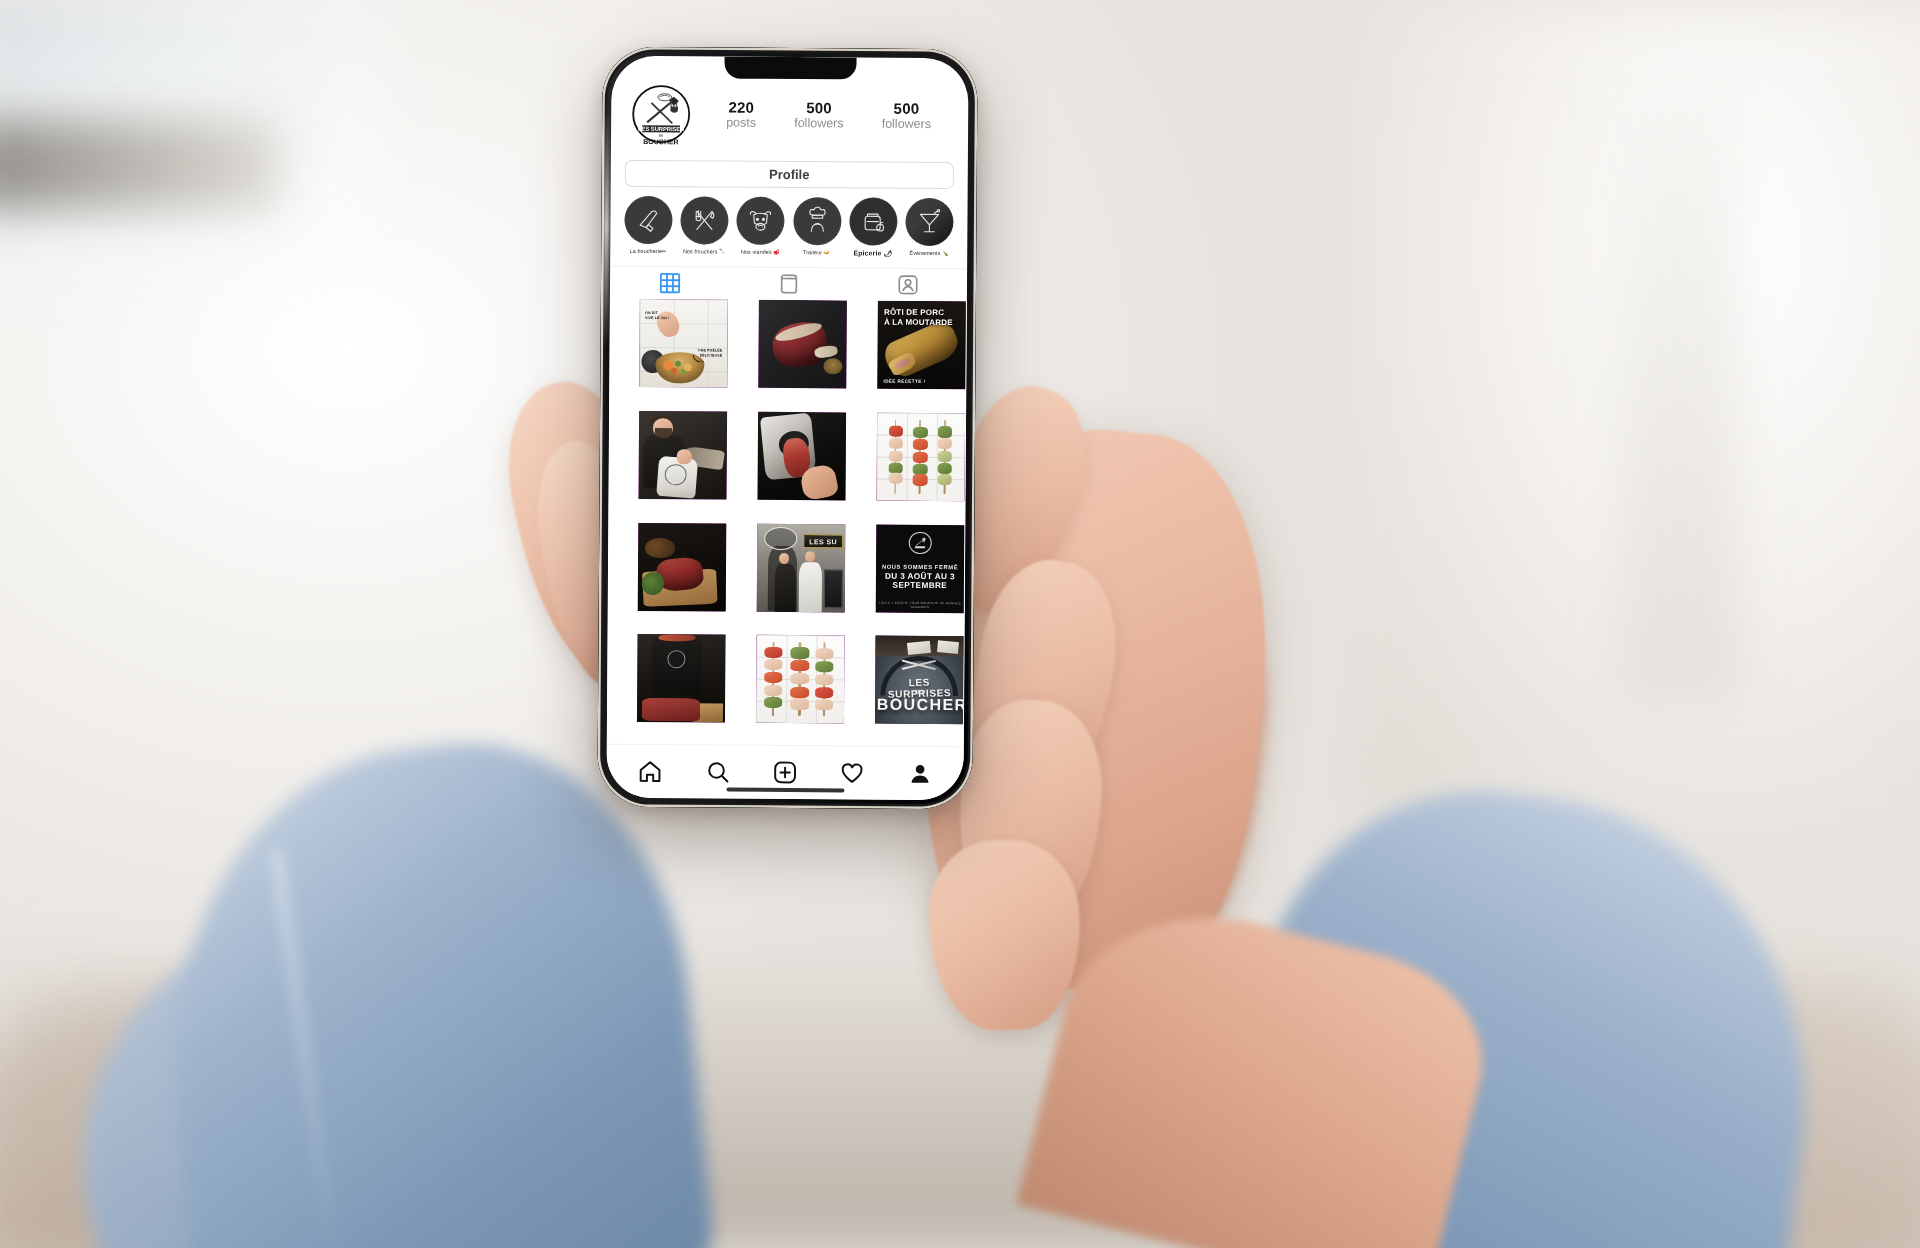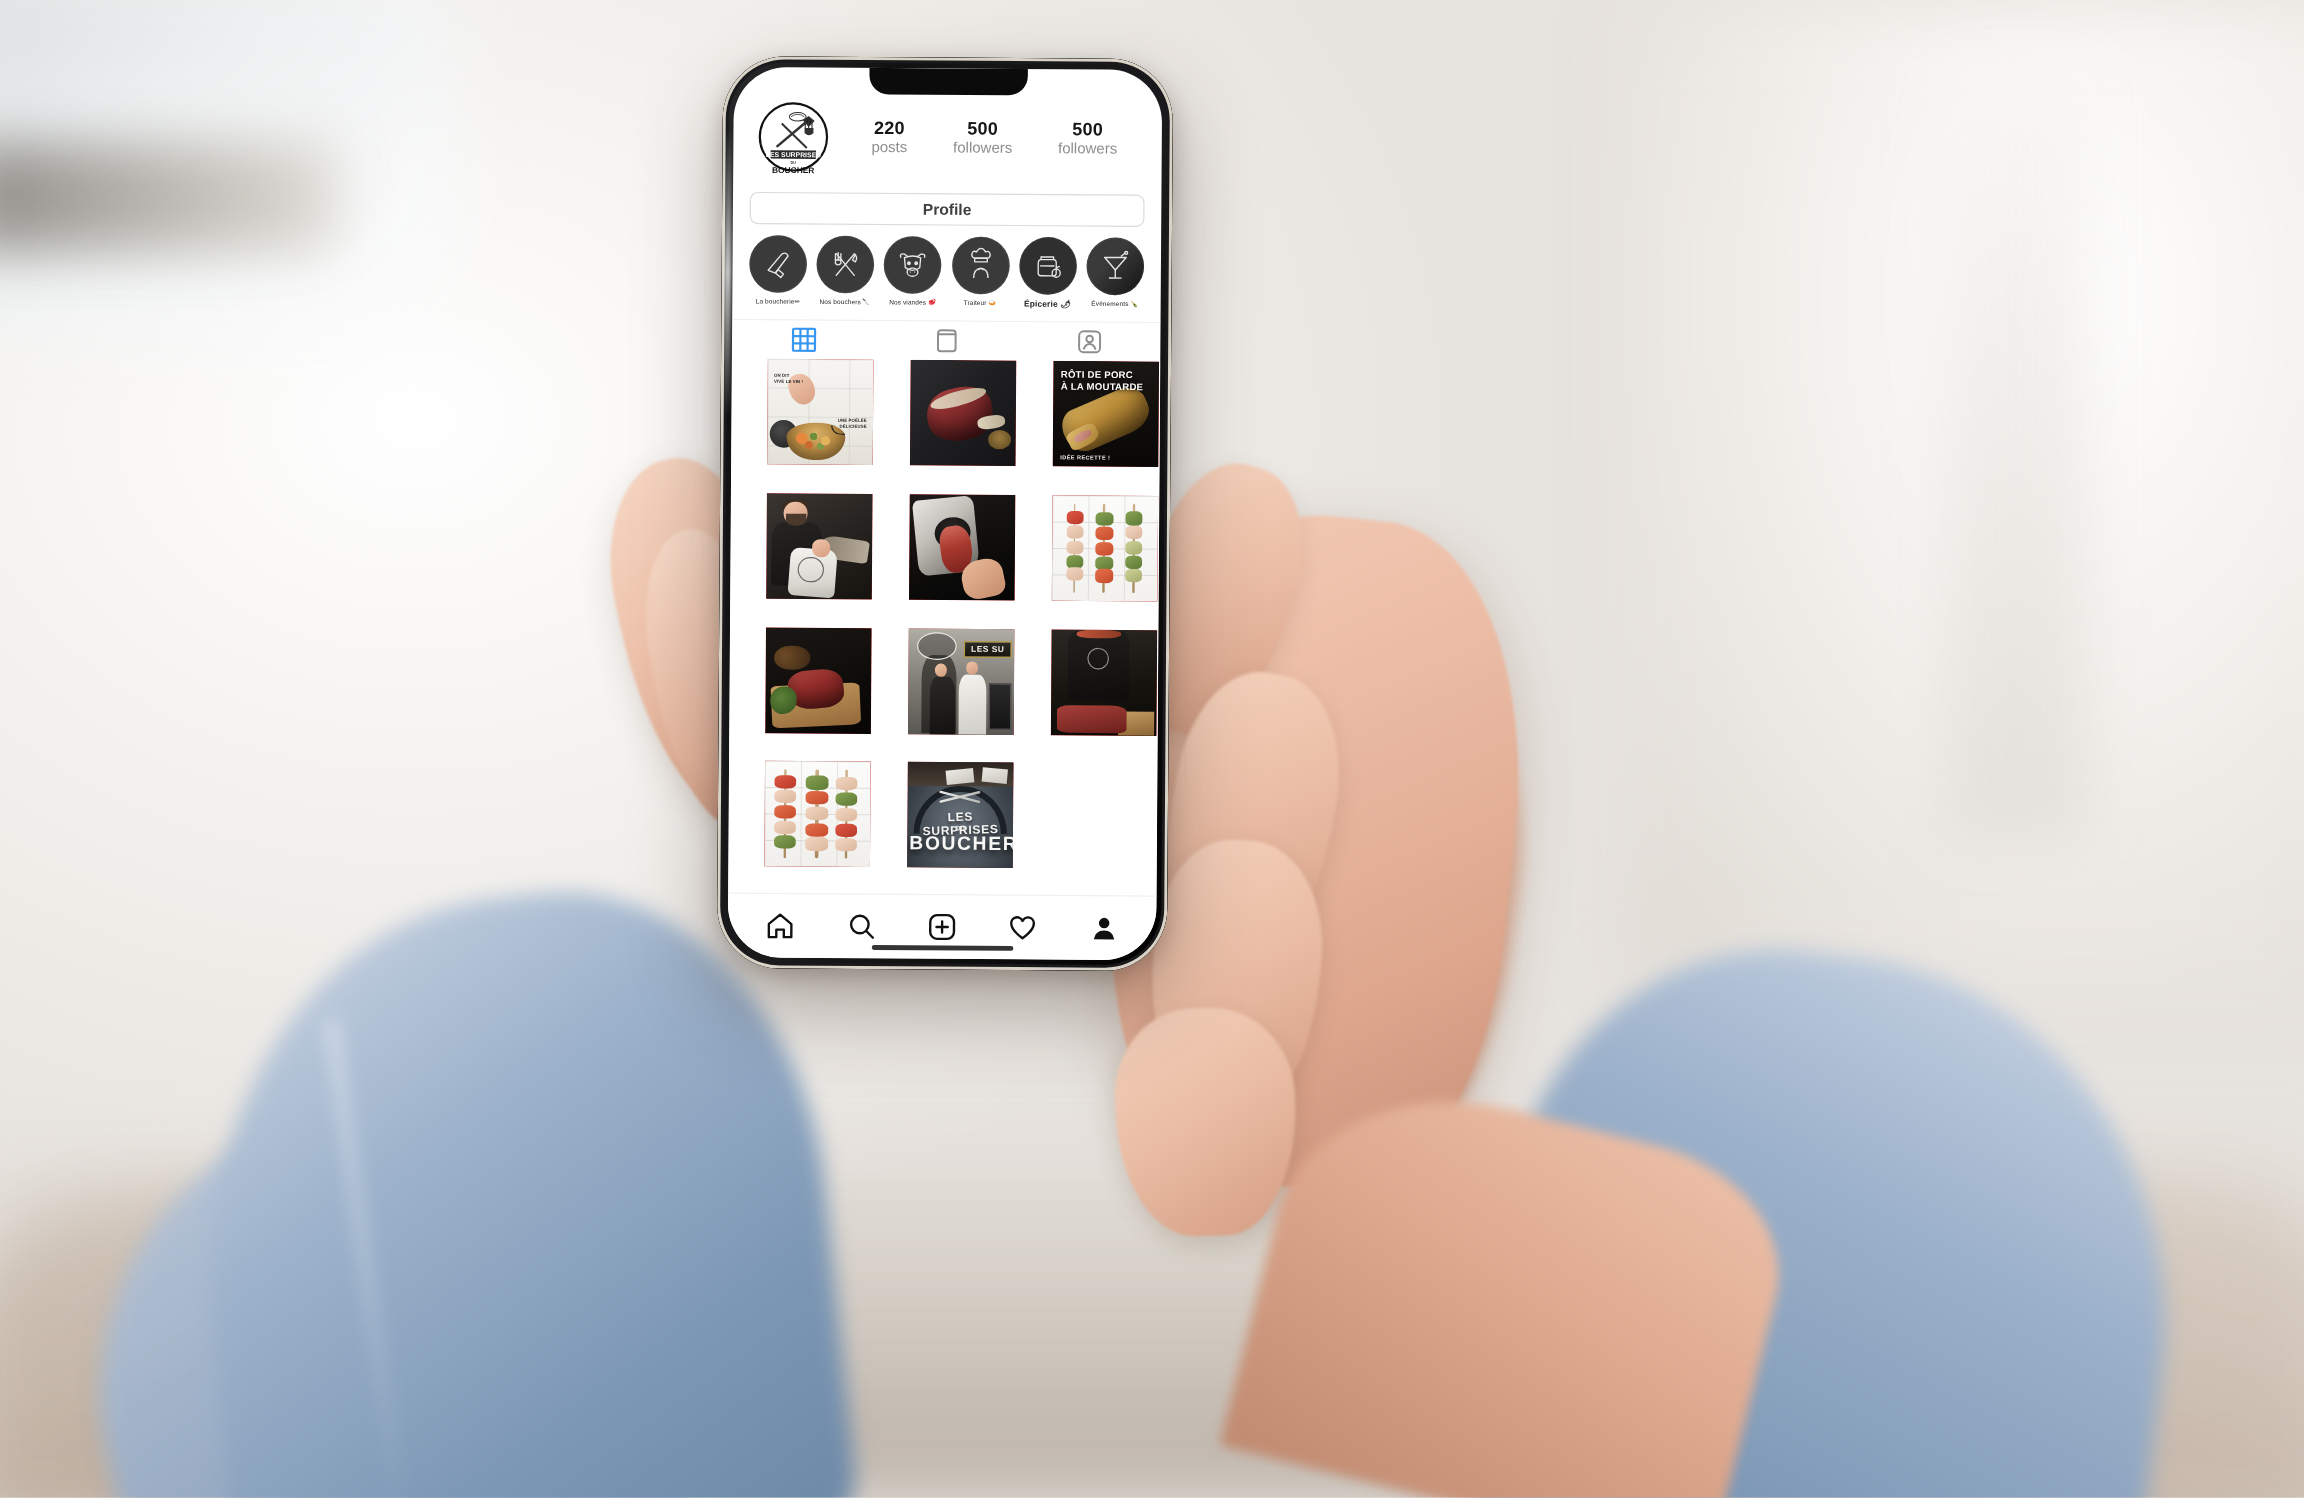--- a/index.html
+++ b/index.html
@@ -244,21 +244,21 @@
     display:grid;
     grid-template-columns:repeat(3,1fr);
     gap:2px;
     background:#fff;
     padding:0 1px;
     overflow:hidden;
   }
   .cell {
     position:relative; overflow:hidden;
     aspect-ratio:1/1;
-    background:#b91c1c;
+    background:#701a75;
     cursor:pointer;
     margin-left:29px;
   }
   .cell > .fill { position:absolute; inset:0; }
 
   
   .art-kitchen {
     background:
       linear-gradient(180deg,#f6f5f2 0%,#eeece7 55%,#e4e0d8 100%);
   }
@@ -935,20 +935,37 @@
             <span>LES SU</span>
           </div>
           <div class="pers p1"></div>
           <div class="p1-head"></div>
           <div class="pers p2"></div>
           <div class="p2-head"></div>
           <div class="shop-fridge"></div>
         </div>
       </div>
 
+      <div class="cell">
+        <div class="fill art-closed">
+          <div class="closed-logo">
+            <svg viewBox="0 0 40 40">
+              <g fill="none" stroke="#ddd" stroke-width="1.6">
+                <path d="M10 26 L28 11"></path>
+                <path d="M26 9 l4 -2 3 3 -4 4 z" fill="#ddd"></path>
+                <path d="M27 10 v8 M30 9 v9"></path>
+              </g>
+              <rect x="8" y="27" width="24" height="5" fill="#ddd"></rect>
+            </svg>
+          </div>
+          <div class="closed-l1">NOUS SOMMES FERMÉ</div>
+          <div class="closed-l2">DU 3 AOÛT AU 3 SEPTEMBRE</div>
+          <div class="closed-foot">TOUTE L'ÉQUIPE VOUS SOUHAITE DE BONNES VACANCES</div>
+        </div>
+      </div>
 
       <div class="cell">
         <div class="fill art-apron">
           <div class="apron-body"></div>
           <div class="apron-strap"></div>
           <div class="apron-logo"></div>
           <div class="apron-board"></div>
           <div class="apron-meat"></div>
         </div>
       </div>

